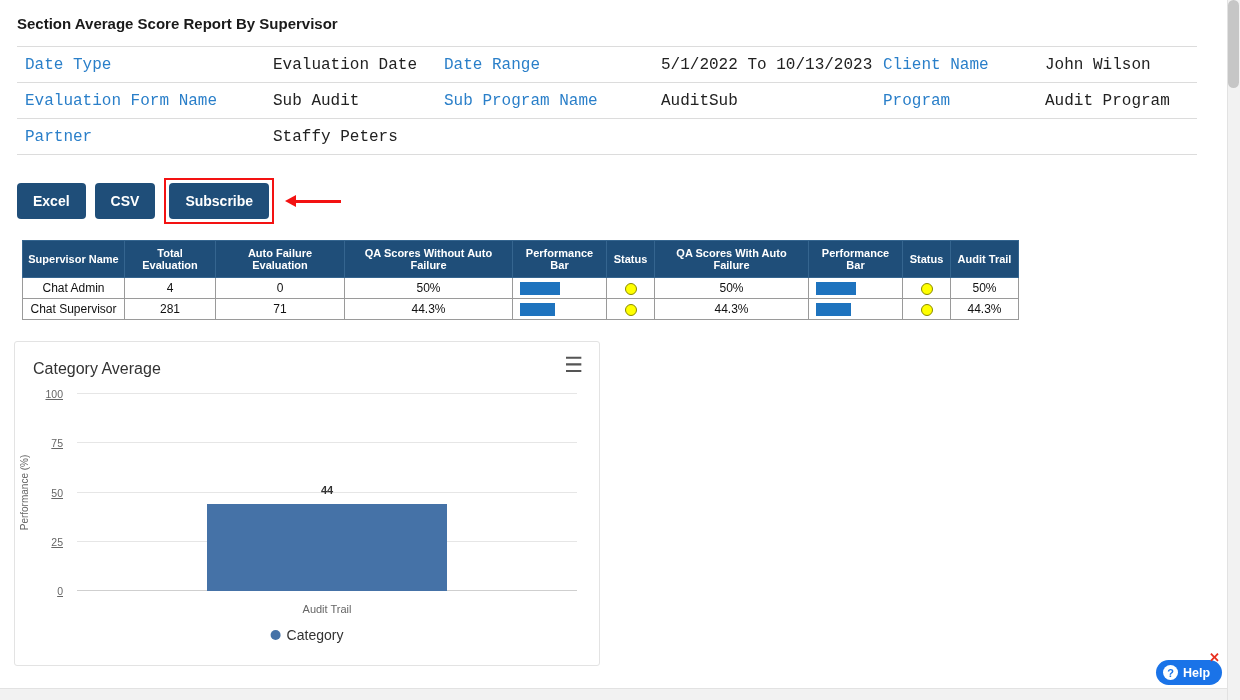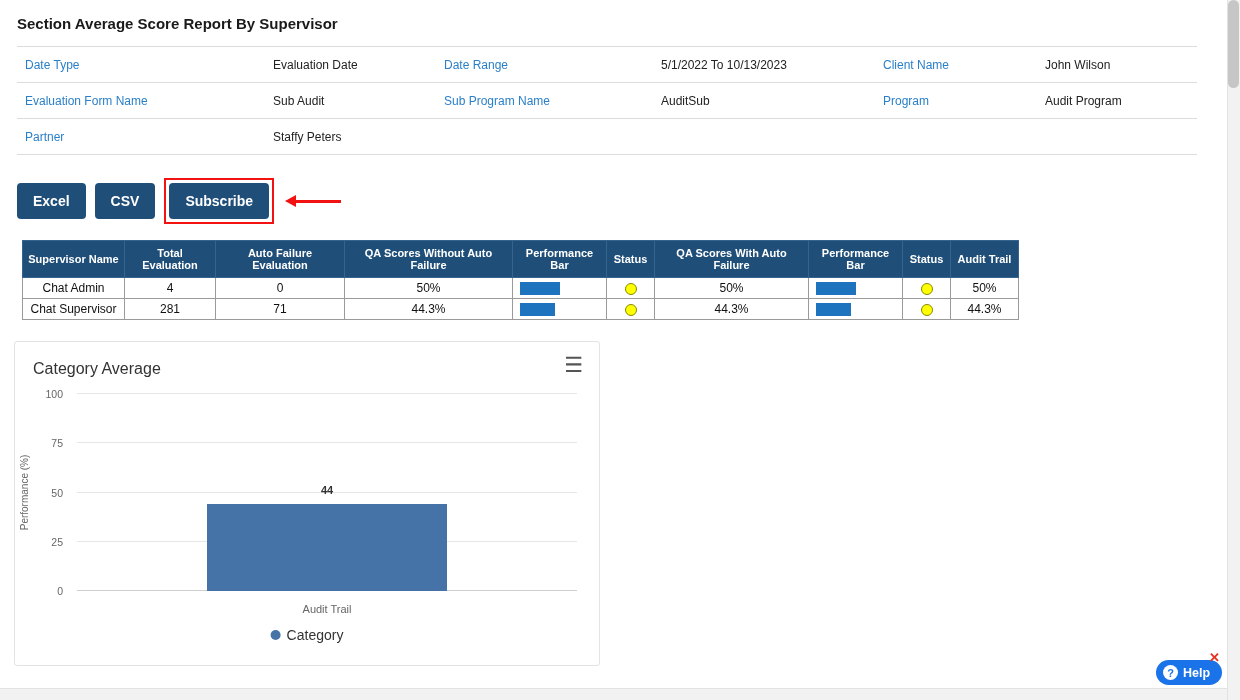--- a/index.html
+++ b/index.html
@@ -3,21 +3,21 @@
 <meta charset="utf-8">
 <style>
   * { margin:0; padding:0; box-sizing:border-box; }
   html,body { width:1240px; height:700px; }
   body { font-family:"Liberation Sans", sans-serif; background:#ffffff; overflow:hidden; position:relative; }
 
   .page-title { position:absolute; left:17px; top:15px; font-size:15px; font-weight:bold; color:#1a1a1a; }
 
   
   .filter-table { position:absolute; left:17px; top:46px; width:1180px; border-collapse:collapse; }
-  .filter-table td { height:36px; font-size:12px; border-bottom:1px solid #dcdcdc; padding-left:8px; vertical-align:middle; }
+  .filter-table td { height:36px; font-size:16px; border-bottom:1px solid #dcdcdc; padding-left:8px; vertical-align:middle;font-family:Liberation Mono, monospace; }
   .filter-table tr:first-child td { border-top:1px solid #dcdcdc; }
   .flabel { color:#2a7fc9; cursor:pointer; }
   .fvalue { color:#222; }
 
   
   .toolbar { position:absolute; left:17px; top:178px; display:flex; align-items:center; gap:9px; }
   .btn { background:#1f4e79; color:#fff; font-family:"Liberation Sans",sans-serif; font-size:14px; font-weight:bold; border:none; border-radius:4px; padding:10px 16px; cursor:pointer; }
   .subscribe-highlight { border:2px solid #f31212; padding:3px; display:inline-flex; }
   .annotation-arrow { display:inline-flex; align-items:center; margin-left:2px; }
   .arrow-head { width:0; height:0; border-top:6px solid transparent; border-bottom:6px solid transparent; border-right:11px solid #f31212; }
@@ -34,21 +34,21 @@
   
   .chart-card { position:absolute; left:14px; top:341px; width:586px; height:325px; background:#fff; border:1px solid #e3e3e3; border-radius:3px; }
   .chart-title { position:absolute; left:18px; top:18px; font-size:16px; font-weight:400; color:#333; }
   .chart-menu { position:absolute; right:16px; top:12px; font-size:21px; color:#555; cursor:pointer; line-height:1; }
   .chart-plot { position:absolute; left:62px; right:22px; top:52px; bottom:74px; }
   .gridline { position:absolute; left:0; right:0; height:1px; background:#e6e6e6; z-index:0; }
   .gridline.zero { background:#cfcfcf; }
   .chart-bar { position:absolute; bottom:0; left:50%; transform:translateX(-50%); width:240px; z-index:2; }
   .bar-value-label { position:absolute; left:50%; transform:translateX(-50%); margin-bottom:4px; font-size:11px; font-weight:bold; color:#333; z-index:3; }
   .chart-yaxis { position:absolute; left:0; width:56px; top:52px; bottom:74px; }
-  .ytick { position:absolute; right:8px; transform:translateY(50%); font-size:10.5px; color:#666; }
+  .ytick { position:absolute; right:8px; transform:translateY(50%); font-size:10.5px; color:#666;text-decoration:underline; }
   .chart-ylabel { position:absolute; left:2px; top:52px; bottom:74px; width:16px; display:flex; align-items:center; justify-content:center; }
   .chart-ylabel span { transform:rotate(-90deg); white-space:nowrap; font-size:10px; color:#666; }
   .chart-xlabel { position:absolute; left:50%; transform:translateX(-50%); bottom:-24px; font-size:11px; color:#666; }
   .chart-legend { position:absolute; left:50%; transform:translateX(-50%); bottom:22px; display:flex; align-items:center; gap:6px; }
   .legend-dot { width:10px; height:10px; border-radius:50%; }
   .legend-label { font-size:14px; font-weight:normal; color:#333; }
 
   
   .help-btn { position:absolute; left:1156px; top:660px; background:#1a73e8; color:#fff; border:none; border-radius:13px; height:25px; padding:0 12px 0 7px; display:flex; align-items:center; gap:5px; font-family:"Liberation Sans",sans-serif; font-size:12.5px; font-weight:bold; cursor:pointer; }
   .help-q { width:15px; height:15px; border-radius:50%; background:#fff; color:#1a73e8; font-size:11px; font-weight:bold; display:flex; align-items:center; justify-content:center; }

